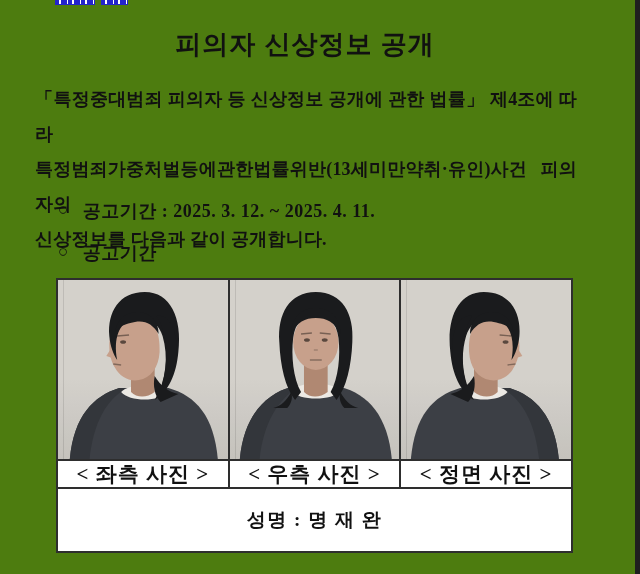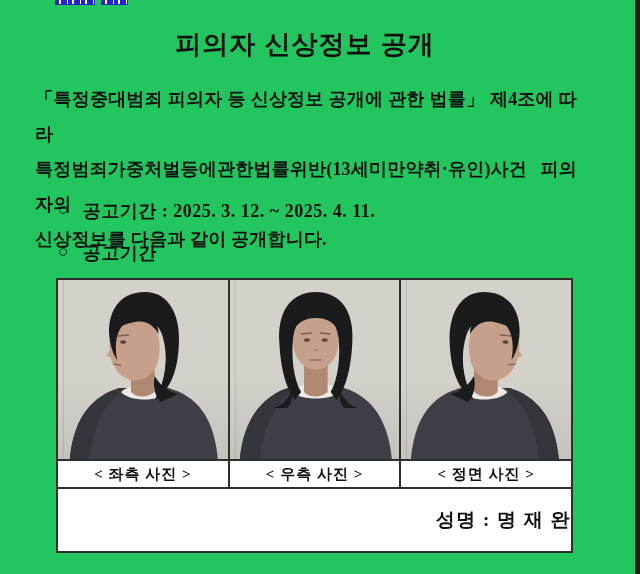--- a/index.html
+++ b/index.html
@@ -14,21 +14,21 @@
     --skin:#c7a08b;
     --skin_shadow:#b08872;
     --tee:#ece9e4;
     --text_black:#111111;
   }
   *{margin:0;padding:0;box-sizing:border-box;}
   html,body{background:#ffffff;}
   .page{
     position:relative;
     width:640px;height:574px;
-    background:#22c55e;
+    background:#4d7c0f;
     overflow:hidden;
     font-family:"Liberation Serif","DejaVu Serif",serif;
     color:var(--text_black);
   }
   
   .edge-strip{
     position:absolute;top:0;right:0;bottom:0;width:5px;
     background:var(--edge_strip);
   }
   
@@ -97,26 +97,26 @@
   .photo-cell + .photo-cell{border-left:2px solid var(--border_dark);}
   .photo-cell svg{position:absolute;inset:0;width:100%;height:100%;}
   .photo-cell.mirrored svg{transform:scaleX(-1);}
   .photo-seam{
     position:absolute;left:5px;top:0;bottom:0;width:1px;
     background:rgba(0,0,0,0.10);
   }
   .label-row{display:flex;height:28px;border-top:2px solid var(--border_dark);}
   .label-cell{
     flex:1 1 0;display:flex;align-items:center;justify-content:center;
-    font-size:15px;font-weight:700;letter-spacing:1px;
+    font-size:21px;font-weight:700;letter-spacing:1px;
   }
   .label-cell + .label-cell{border-left:2px solid var(--border_dark);}
   .info-row{
     flex:1 1 auto;border-top:2px solid var(--border_dark);
-    display:flex;flex-direction:column;align-items:flex-end;justify-content:center;
+    display:flex;flex-direction:column;align-items:center;justify-content:center;
     gap:1px;
   }
   .info-line{
     font-size:19px;font-weight:700;letter-spacing:1.5px;line-height:28px;
   }
 </style>
 </head>
 <body>
 
 <div class="page">

